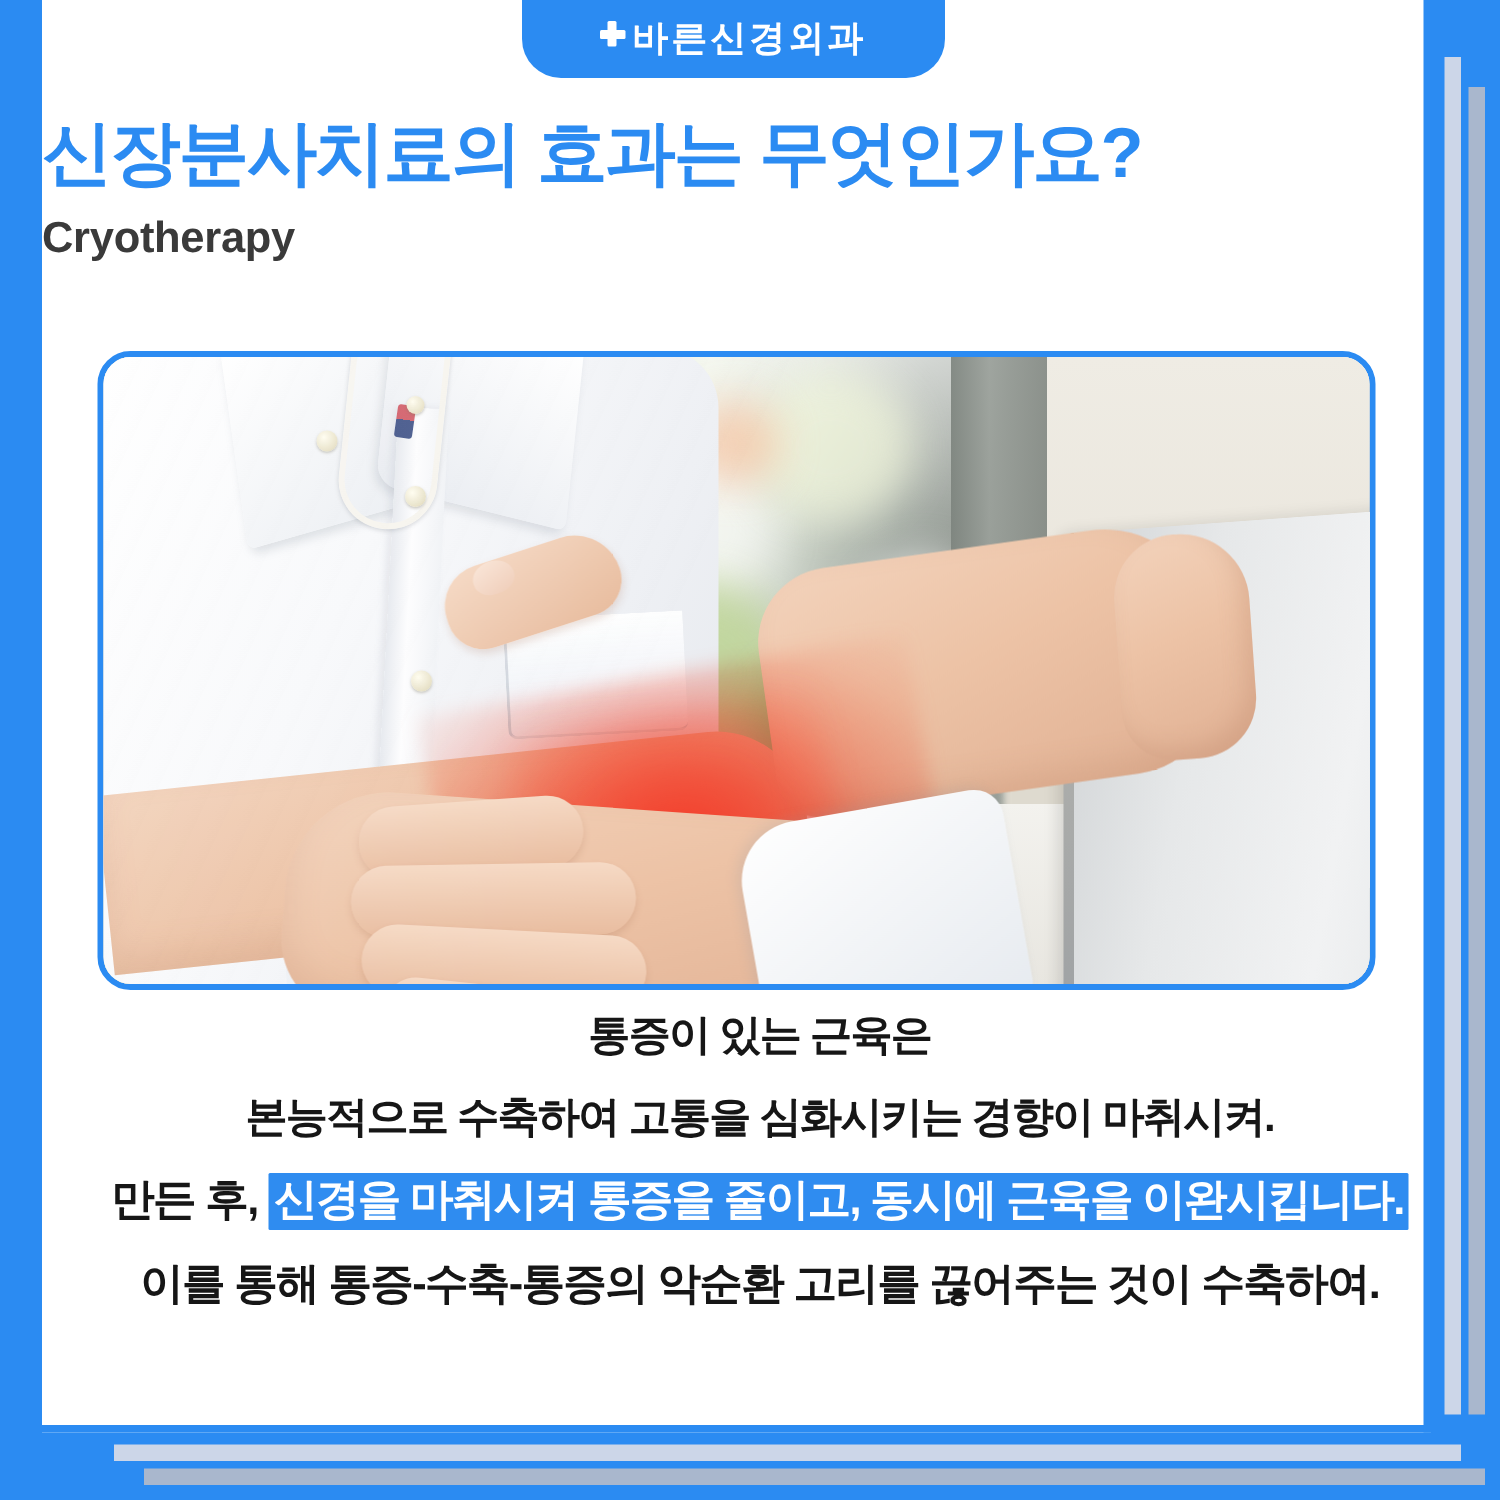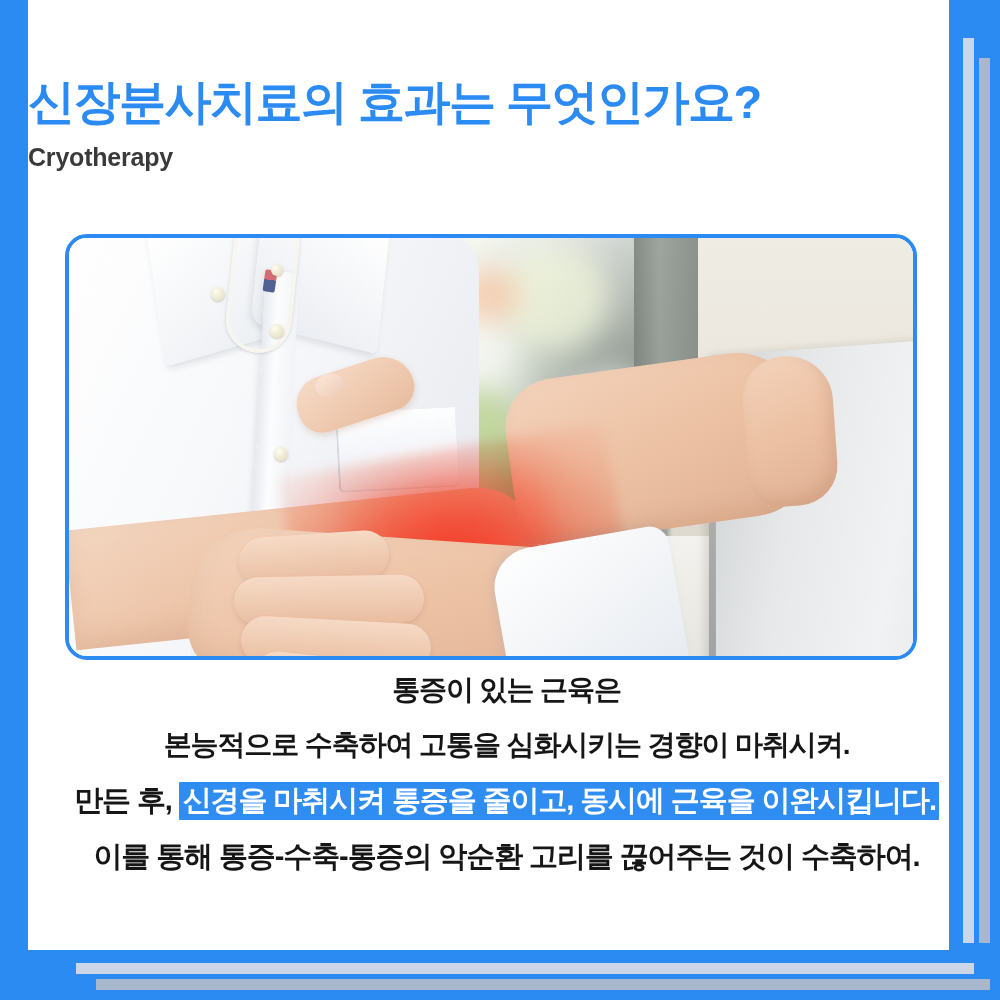--- a/index.html
+++ b/index.html
@@ -107,21 +107,21 @@
     font-size: 47px;
     font-weight: 700;
     letter-spacing: -1.5px;
     line-height: 1.12;
     margin: 0;
     white-space: nowrap;
   }
   .subhead {
     margin: 16px 0 0 0;
     color: #3a3a3a;
-    font-size: 25px;
+    font-size: 29px;
     font-weight: 700;
     letter-spacing: -0.2px;
     line-height: 1;
   }
 
   
   .photo-frame {
     position: absolute;
     left: 37px;
     top: 234px;
@@ -466,20 +466,24 @@
 
 <div class="poster">
 
   <div class="deco-stripe light deco-v1"></div>
   <div class="deco-stripe dark  deco-v2"></div>
   <div class="deco-stripe light deco-h1"></div>
   <div class="deco-stripe dark  deco-h2"></div>
 
   <div class="card">
 
+    <div class="badge">
+      <span class="badge-cross"></span>
+      <span class="badge-text">바른신경외과</span>
+    </div>
 
     <div class="headline-wrap">
       <h1 class="headline">신장분사치료의 효과는 무엇인가요?</h1>
       <p class="subhead">Cryotherapy</p>
     </div>
 
     <div class="photo-frame">
       <div class="photo">
         <div class="bg-window"></div>
         <div class="bokeh b1"></div>

